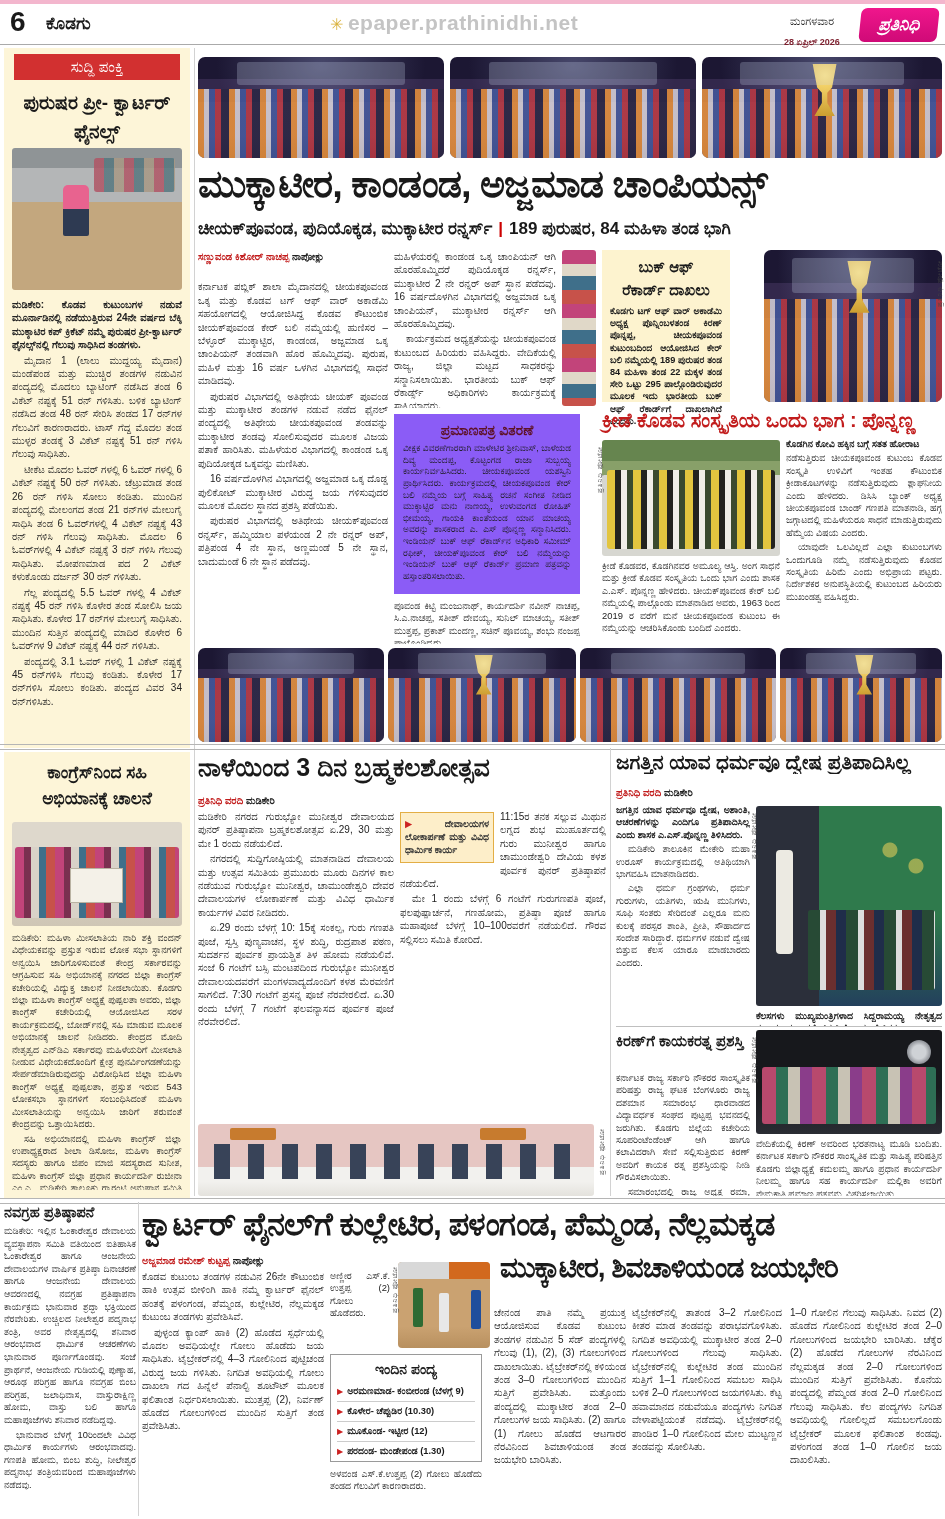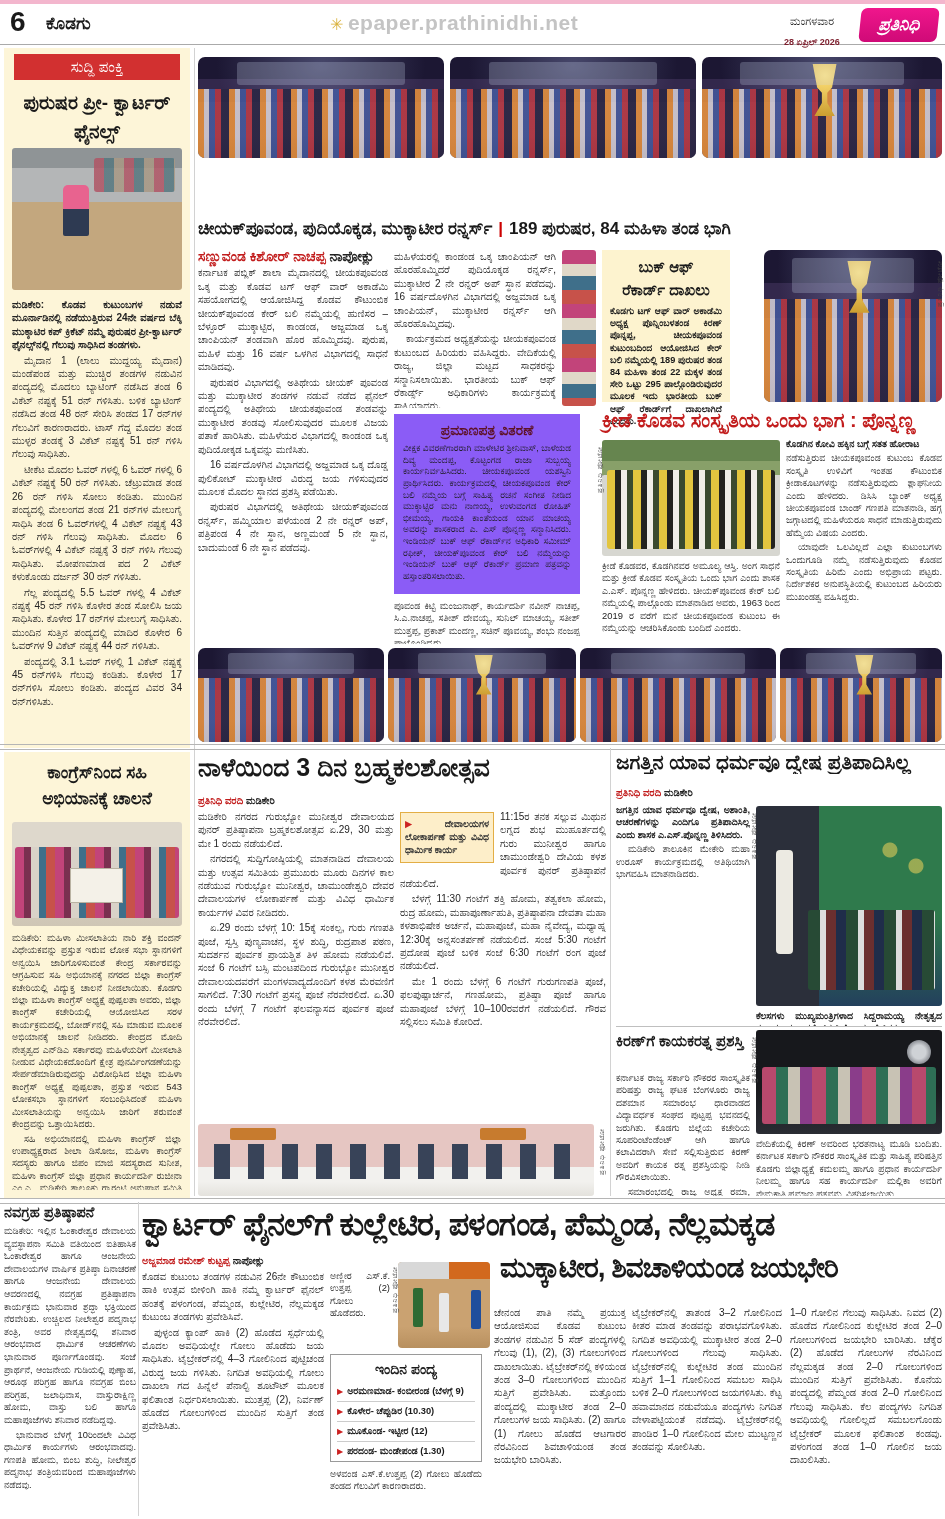--- a/index.html
+++ b/index.html
@@ -88,21 +88,21 @@
 .sidebox .tri{color:#cc2222;margin-right:2px}
 .matchbox{position:absolute;border:1px solid #9a9a9a;background:#fff;padding:4px 6px;box-sizing:border-box}
 .matchbox h3{margin:2px 0 4px 0;font-size:14px;text-align:center}
 .matchbox .row{display:flex;align-items:center;gap:4px;border-top:1px solid #ccc;padding:4px 0;font-size:9.3px;font-weight:bold}
 .matchbox .tri{color:#cc2222;font-size:8px}
 
 .mainhead{position:absolute;font-weight:bold;letter-spacing:-1px;line-height:1.15;white-space:nowrap}
 .subhead{position:absolute;font-weight:bold;font-size:17px}
 .subsep{color:#cc0000;margin:0 6px}
 .storyhead{position:absolute;font-weight:bold;line-height:1.2}
-.byline{font-size:14px;margin-bottom:3px}
+.byline{font-size:10px;margin-bottom:17px}
 .txt{position:absolute;font-size:10px;line-height:13.4px;color:#222}
 .txt.sm{font-size:9.4px;line-height:12.4px}
 </style>
 </head>
 <body>
 
 <div id="page">
 
   <div id="topline"></div>
   <div id="hdr">
@@ -139,20 +139,21 @@
   </div>
 
   <div class="vrule" style="left:194px;top:48px;height:1148px"></div>
 
   <div class="ph ph-night" style="left:198px;top:57px;width:246px;height:101px"></div>
   <div class="ph ph-night" style="left:450px;top:57px;width:246px;height:101px"></div>
   <div class="ph ph-night" style="left:702px;top:57px;width:240px;height:101px">
       <span class="cupmark"></span>
     </div>
 
+  <div class="mainhead" style="left:198px;top:163px;width:744px;font-size:38px">ಮುಕ್ಕಾಟೀರ, ಕಾಂಡಂಡ, ಅಜ್ಜಮಾಡ ಚಾಂಪಿಯನ್ಸ್</div>
   <div class="subhead" style="left:198px;top:219px;width:744px">
     <span>ಚೀಯಕ್‌ಪೂವಂಡ, ಪುದಿಯೊಕ್ಕಡ, ಮುಕ್ಕಾಟೀರ ರನ್ನರ್ಸ್</span><span class="subsep">|</span><span>189 ಪುರುಷರ, 84 ಮಹಿಳಾ ತಂಡ ಭಾಗಿ</span>
   </div>
 
   <div class="txt bd just" style="left:198px;top:250px;width:190px;height:392px;overflow:hidden">
     <div class="byline"><span class="b red">ಸಣ್ಣುವಂಡ ಕಿಶೋರ್ ನಾಚಪ್ಪ</span><span class="b"> ನಾಪೋಕ್ಲು</span></div>
     <p class="noind">ಕರ್ನಾಟಕ ಪಬ್ಲಿಕ್ ಶಾಲಾ ಮೈದಾನದಲ್ಲಿ ಚೀಯಕಪೂವಂಡ ಒಕ್ಕ ಮತ್ತು ಕೊಡವ ಟಗ್ ಆಫ್ ವಾರ್ ಅಕಾಡೆಮಿ ಸಹಯೋಗದಲ್ಲಿ ಆಯೋಜಿಸಿದ್ದ ಕೊಡವ ಕೌಟುಂಬಿಕ ಚೀಯಕ್‌ಪೂವಂಡ ಕೇರ್ ಬಲಿ ನಮ್ಮೆಯಲ್ಲಿ ಹುಣಿಸರ – ಬೆಳ್ಳೂರ್ ಮುಕ್ಕಾಟ್ಟಿರ, ಕಾಂಡಂಡ, ಅಜ್ಜಮಾಡ ಒಕ್ಕ ಚಾಂಪಿಯನ್ ತಂಡವಾಗಿ ಹೊರ ಹೊಮ್ಮಿದವು. ಪುರುಷ, ಮಹಿಳೆ ಮತ್ತು 16 ವರ್ಷ ಒಳಗಿನ ವಿಭಾಗದಲ್ಲಿ ಸಾಧನೆ ಮಾಡಿದವು.</p>
     <p>ಪುರುಷರ ವಿಭಾಗದಲ್ಲಿ ಅತಿಥೇಯ ಚೀಯಕ್ ಪೂವಂಡ ಮತ್ತು ಮುಕ್ಕಾಟೀರ ತಂಡಗಳ ನಡುವೆ ನಡೆದ ಫೈನಲ್ ಪಂದ್ಯದಲ್ಲಿ ಅತಿಥೇಯ ಚೀಯಕಪೂವಂಡ ತಂಡವನ್ನು ಮುಕ್ಕಾಟೀರ ತಂಡವು ಸೋಲಿಸುವುದರ ಮೂಲಕ ವಿಜಯ ಪತಾಕೆ ಹಾರಿಸಿತು. ಮಹಿಳೆಯರ ವಿಭಾಗದಲ್ಲಿ ಕಾಂಡಂಡ ಒಕ್ಕ ಪುದಿಯೋಕ್ಕಡ ಒಕ್ಕವನ್ನು ಮಣಿಸಿತು.</p>
     <p>16 ವರ್ಷದೊಳಗಿನ ವಿಭಾಗದಲ್ಲಿ ಅಜ್ಜಮಾಡ ಒಕ್ಕ ದೊಡ್ಡ ಪುಲಿಕೋಟ್ ಮುಕ್ಕಾಟೀರ ವಿರುದ್ಧ ಜಯ ಗಳಿಸುವುದರ ಮೂಲಕ ಮೊದಲ ಸ್ಥಾನದ ಪ್ರಶಸ್ತಿ ಪಡೆಯಿತು.</p>
     <p>ಪುರುಷರ ವಿಭಾಗದಲ್ಲಿ ಅತಿಥೇಯ ಚೀಯಕ್‌ಪೂವಂಡ ರನ್ನರ್ಸ್, ಹಮ್ಮಿಯಾಲ ಪಳೆಯಂಡ 2 ನೇ ರನ್ನರ್ ಅಪ್, ಪತ್ರಿಪಂಡ 4 ನೇ ಸ್ಥಾನ, ಅಣ್ಣಮಂಡೆ 5 ನೇ ಸ್ಥಾನ, ಬಾದುಮಂಡೆ 6 ನೇ ಸ್ಥಾನ ಪಡೆದವು.</p>
@@ -208,35 +209,35 @@
     <span class="b red">ಪ್ರತಿನಿಧಿ ವರದಿ</span><span class="b"> ಮಡಿಕೇರಿ</span>
   </div>
   <div class="txt bd just" style="left:198px;top:810px;width:196px;height:308px;overflow:hidden">
     <p class="noind">ಮಡಿಕೇರಿ ನಗರದ ಗುರುಭ್ಯೋ ಮುನೀಶ್ವರ ದೇವಾಲಯದ ಪುನರ್ ಪ್ರತಿಷ್ಠಾಪನಾ ಬ್ರಹ್ಮಕಲಶೋತ್ಸವ ಏ.29, 30 ಮತ್ತು ಮೇ 1 ರಂದು ನಡೆಯಲಿದೆ.</p>
     <p>ನಗರದಲ್ಲಿ ಸುದ್ದಿಗೋಷ್ಠಿಯಲ್ಲಿ ಮಾತನಾಡಿದ ದೇವಾಲಯ ಮತ್ತು ಉತ್ಸವ ಸಮಿತಿಯ ಪ್ರಮುಖರು ಮೂರು ದಿನಗಳ ಕಾಲ ನಡೆಯುವ ಗುರುಭ್ಯೋ ಮುನೀಶ್ವರ, ಚಾಮುಂಡೇಶ್ವರಿ ದೇವರ ದೇವಾಲಯಗಳ ಲೋಕಾರ್ಪಣೆ ಮತ್ತು ವಿವಿಧ ಧಾರ್ಮಿಕ ಕಾರ್ಯಗಳ ವಿವರ ನೀಡಿದರು.</p>
     <p>ಏ.29 ರಂದು ಬೆಳಗ್ಗೆ 10: 15ಕ್ಕೆ ಸಂಕಲ್ಪ, ಗುರು ಗಣಪತಿ ಪೂಜೆ, ಸ್ವಸ್ತಿ ಪುಣ್ಯವಾಚನ, ಸ್ಥಳ ಶುದ್ಧಿ, ರುದ್ರಪಾಶ ಪಠಣ, ಸುದರ್ಶನ ಪೂರ್ವಕ ಪ್ರಾಯಶ್ಚಿತ ತಿಳ ಹೋಮ ನಡೆಯಲಿವೆ. ಸಂಜೆ 6 ಗಂಟೆಗೆ ಬಸ್ಸಿ ಮಂಟಪದಿಂದ ಗುರುಭ್ಯೋ ಮುನೀಶ್ವರ ದೇವಾಲಯದವರೆಗೆ ಮಂಗಳವಾದ್ಯದೊಂದಿಗೆ ಕಳಶ ಮೆರವಣಿಗೆ ಸಾಗಲಿದೆ. 7:30 ಗಂಟೆಗೆ ಪ್ರಸನ್ನ ಪೂಜೆ ನೆರವೇರಲಿದೆ. ಏ.30 ರಂದು ಬೆಳಗ್ಗೆ 7 ಗಂಟೆಗೆ ಫಲವನ್ಯಾಸದ ಪೂರ್ವಕ ಪೂಜೆ ನೆರವೇರಲಿದೆ.</p>
   </div>
   <div class="txt bd just" style="left:400px;top:810px;width:206px;height:308px;overflow:hidden">
     <div class="sidebox"><span class="tri">▶</span><span>ದೇವಾಲಯಗಳ ಲೋಕಾರ್ಪಣೆ ಮತ್ತು ವಿವಿಧ ಧಾರ್ಮಿಕ ಕಾರ್ಯ</span></div>
     <p class="noind">11:15ರ ತನಕ ಸಲ್ಲುವ ಮಿಥುನ ಲಗ್ನದ ಶುಭ ಮುಹೂರ್ತದಲ್ಲಿ ಗುರು ಮುನೀಶ್ವರ ಹಾಗೂ ಚಾಮುಂಡೇಶ್ವರಿ ದೇವಿಯ ಕಳಶ ಪೂರ್ವಕ ಪುನರ್ ಪ್ರತಿಷ್ಠಾಪನೆ ನಡೆಯಲಿದೆ.</p>
-    <p>ಬೆಳಗ್ಗೆ 11:30 ಗಂಟೆಗೆ ಶಕ್ತಿ ಹೋಮ, ತತ್ವಕಲಾ ಹೋಮ, ರುದ್ರ ಹೋಮ, ಮಹಾಪೂರ್ಣಾಹುತಿ, ಪ್ರತಿಷ್ಠಾಪನಾ ದೇವತಾ ಮಹಾ ಕಳಶಾಭಿಷೇಕ ಅರ್ಚನೆ, ಮಹಾಪೂಜೆ, ಮಹಾ ನೈವೇದ್ಯ, ಮಧ್ಯಾಹ್ನ 12:30ಕ್ಕೆ ಅನ್ನಸಂತರ್ಪಣೆ ನಡೆಯಲಿದೆ. ಸಂಜೆ 5:30 ಗಂಟೆಗೆ ಪ್ರದೋಷ ಪೂಜೆ ಬಳಿಕ ಸಂಜೆ 6:30 ಗಂಟೆಗೆ ರಂಗ ಪೂಜೆ ನಡೆಯಲಿದೆ.</p>
     <p>ಮೇ 1 ರಂದು ಬೆಳಗ್ಗೆ 6 ಗಂಟೆಗೆ ಗುರುಗಣಪತಿ ಪೂಜೆ, ಫಲಪುಷ್ಪಾರ್ಚನೆ, ಗಣಹೋಮ, ಪ್ರತಿಷ್ಠಾ ಪೂಜೆ ಹಾಗೂ ಮಹಾಪೂಜೆ ಬೆಳಗ್ಗೆ 10–100ರವರೆಗೆ ನಡೆಯಲಿದೆ. ಗೌರವ ಸಲ್ಲಿಸಲು ಸಮಿತಿ ಕೋರಿದೆ.</p>
   </div>
   <div class="ph ph-press" style="left:198px;top:1124px;width:396px;height:72px"></div>
   <span class="vcred" style="left:598px;top:1128px">ಪ್ರತಿನಿಧಿ ಫೋಟೋ</span>
 
   <div class="vrule" style="left:610px;top:748px;height:448px"></div>
 
   <div class="storyhead" style="left:616px;top:750px;width:329px;font-size:20px;position:absolute;white-space:nowrap;overflow:hidden">ಜಗತ್ತಿನ ಯಾವ ಧರ್ಮವೂ ದ್ವೇಷ ಪ್ರತಿಪಾದಿಸಿಲ್ಲ</div>
   <div class="txt" style="left:616px;top:786px;width:200px">
     <span class="b red">ಪ್ರತಿನಿಧಿ ವರದಿ</span><span class="b"> ಮಡಿಕೇರಿ</span>
   </div>
   <div class="txt sm bd just" style="left:616px;top:804px;width:134px;height:214px;overflow:hidden">
     <p class="noind b">ಜಗತ್ತಿನ ಯಾವ ಧರ್ಮವೂ ದ್ವೇಷ, ಅಶಾಂತಿ, ಆಚರಣೆಗಳನ್ನು ಎಂದಿಗೂ ಪ್ರತಿಪಾದಿಸಿಲ್ಲ ಎಂದು ಶಾಸಕ ಎ.ಎಸ್.ಪೊನ್ನಣ್ಣ ತಿಳಿಸಿದರು.</p>
     <p>ಮಡಿಕೇರಿ ತಾಲೂಕಿನ ಮೇಕೇರಿ ಮಹಾ ಉರೂಸ್ ಕಾರ್ಯಕ್ರಮದಲ್ಲಿ ಅತಿಥಿಯಾಗಿ ಭಾಗವಹಿಸಿ ಮಾತನಾಡಿದರು.</p>
+    <p>ಎಲ್ಲಾ ಧರ್ಮ ಗ್ರಂಥಗಳು, ಧರ್ಮ ಗುರುಗಳು, ಯತಿಗಳು, ಋಷಿ ಮುನಿಗಳು, ಸೂಫಿ ಸಂತರು ಸೇರಿದಂತೆ ಎಲ್ಲರೂ ಮನು ಕುಲಕ್ಕೆ ಪರಸ್ಪರ ಶಾಂತಿ, ಪ್ರೀತಿ, ಸೌಹಾರ್ದದ ಸಂದೇಶ ಸಾರಿದ್ದಾರೆ. ಧರ್ಮಗಳ ನಡುವೆ ದ್ವೇಷ ಬಿತ್ತುವ ಕೆಲಸ ಯಾರೂ ಮಾಡಬಾರದು ಎಂದರು.</p>
   </div>
   <div class="ph ph-stage" style="left:756px;top:806px;width:186px;height:200px;border-radius:3px"></div>
   <span class="vcred" style="left:750px;top:812px">ಪ್ರತಿನಿಧಿ ಫೋಟೋ</span>
   <div class="txt sm bd just" style="left:756px;top:1010px;width:186px;height:16px;overflow:hidden">
     <p class="noind b">ಕೆಲಸಗಳು ಮುಖ್ಯಮಂತ್ರಿಗಳಾದ ಸಿದ್ದರಾಮಯ್ಯ ನೇತೃತ್ವದ ಸರ್ಕಾರ ಅನುಷ್ಠಾನಗೊಳಿಸುತ್ತಿದೆ ಎಂದು ಹೇಳಿದರು.</p>
   </div>
 
   <div class="hrule" style="left:616px;top:1026px;width:326px"></div>
 
   <div class="storyhead" style="left:616px;top:1032px;width:136px;font-size:15px;position:absolute">ಕಿರಣ್‌ಗೆ ಕಾಯಕರತ್ನ ಪ್ರಶಸ್ತಿ</div>

